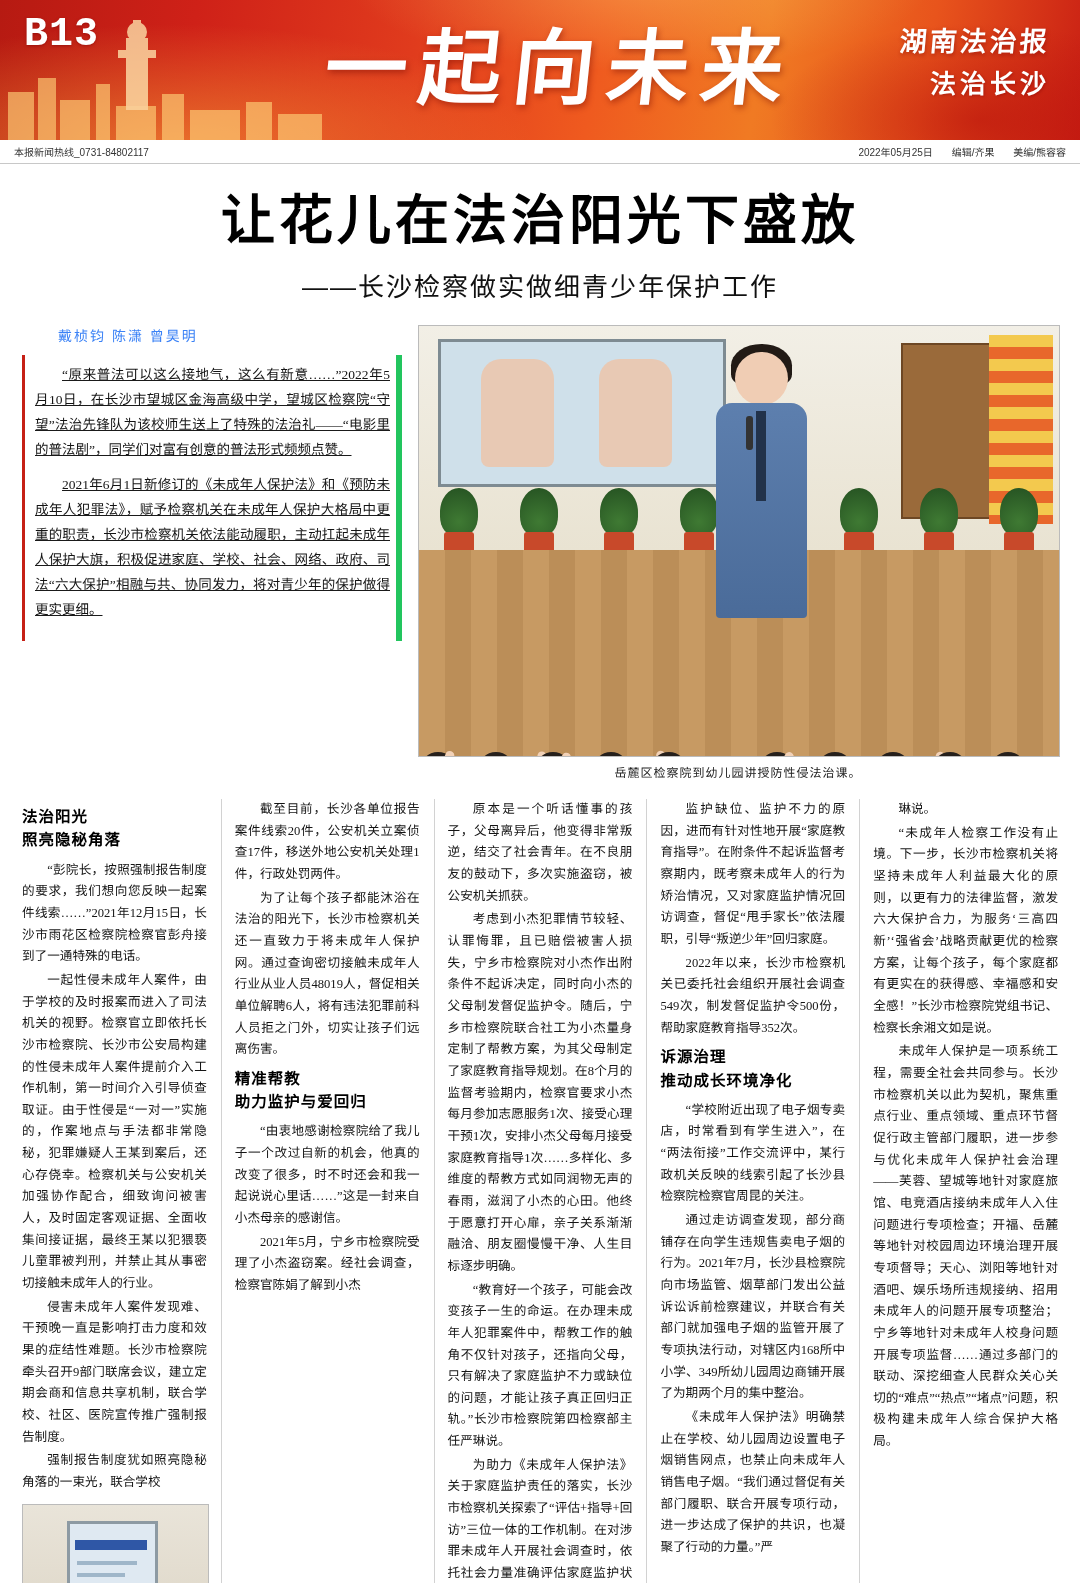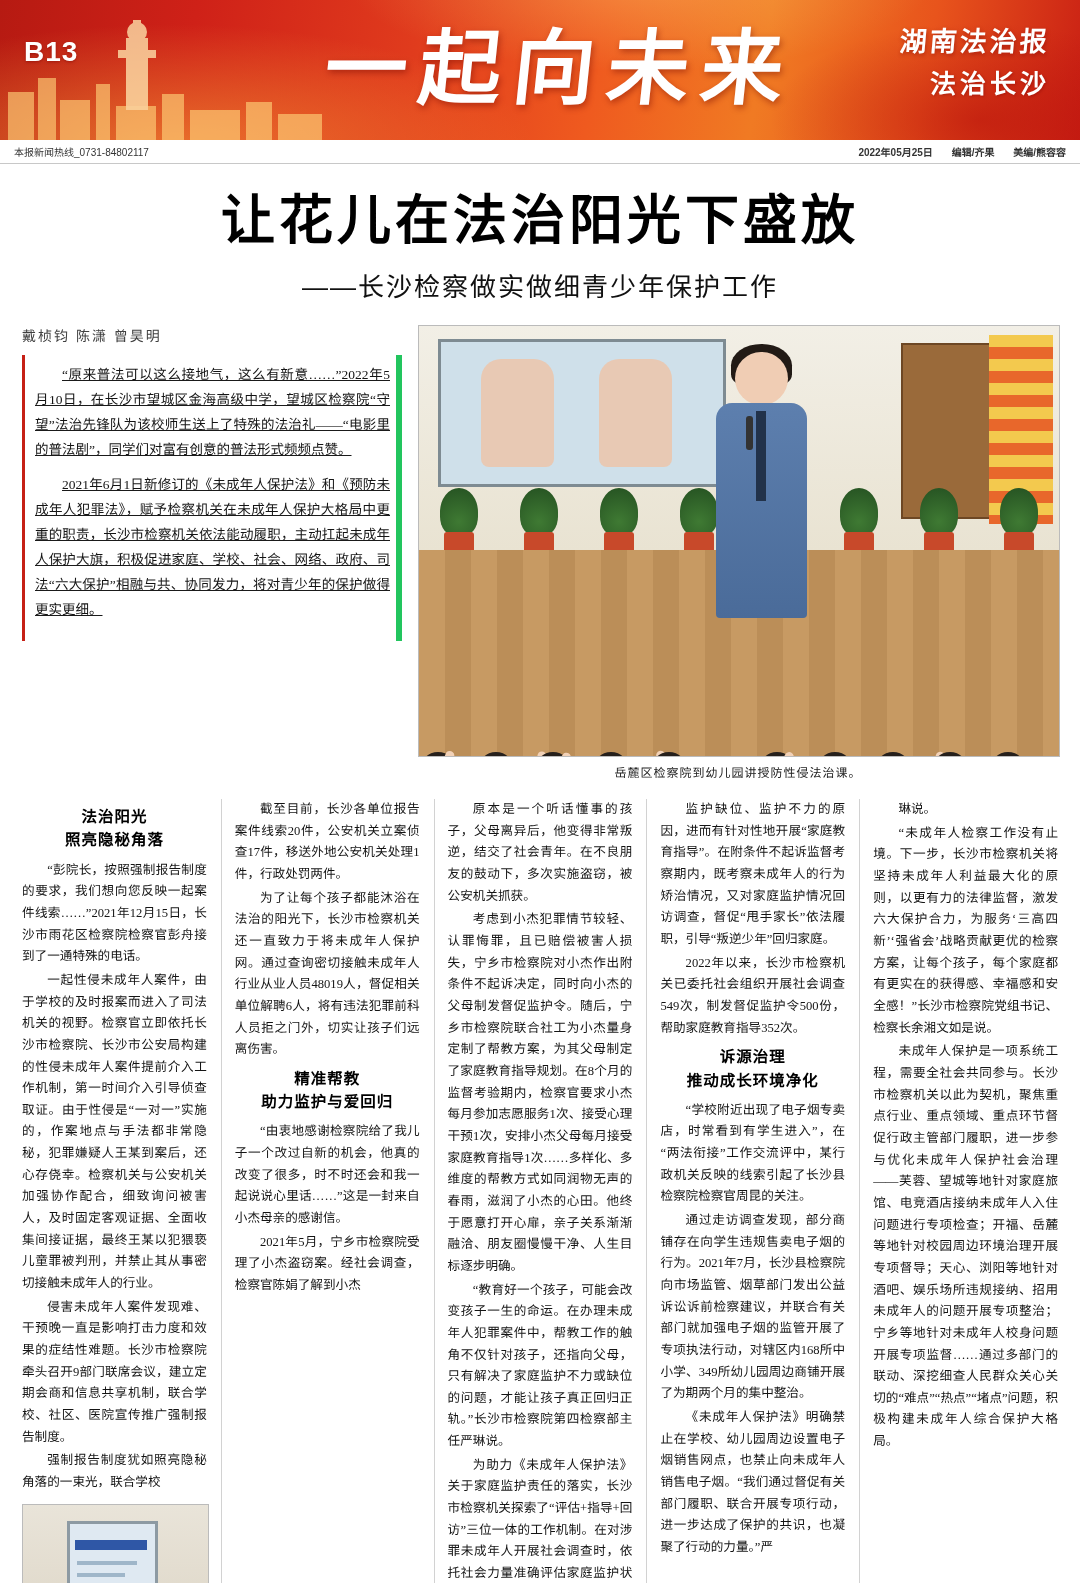--- a/index.html
+++ b/index.html
@@ -23,23 +23,23 @@
     background:
       radial-gradient(ellipse 520px 180px at 170px 150px, rgba(255,180,60,.55), rgba(255,180,60,0) 70%),
       radial-gradient(ellipse 420px 130px at 640px -20px, rgba(255,220,120,.35), rgba(255,220,120,0) 70%),
       radial-gradient(ellipse 300px 140px at 980px 120px, rgba(180,12,10,.55), rgba(180,12,10,0) 70%);
   }
   .mh-skyline{
     position:absolute;left:0;bottom:0;width:330px;height:120px;
     opacity:.85;
   }
   .page-no{
-    position:absolute;left:24px;top:36px;
-    font-family:Liberation Sans, sans-serif;
-    font-size:28px;font-weight:bold;color:#ffffff;
+    position:absolute;left:24px;top:12px;
+    font-family:Liberation Mono, monospace;
+    font-size:40px;font-weight:bold;color:#ffffff;
     letter-spacing:1px;
     text-shadow:0 1px 3px rgba(120,0,0,.5);
   }
   .mh-title{
     position:absolute;left:300px;top:18px;width:520px;height:104px;
     color:#ffffff;
     font-family:"Liberation Serif","DejaVu Serif",serif;
     font-size:82px;font-weight:bold;
     letter-spacing:12px;
     line-height:104px;
@@ -66,21 +66,21 @@
   }
   
   .infobar{
     width:1080px;height:24px;
     border-bottom:1px solid #c8c8c8;
     display:flex;align-items:center;justify-content:space-between;
     padding:6px 14px;box-sizing:border-box;
     font-size:10px;color:#333;
     font-family:"Liberation Sans","DejaVu Sans",sans-serif;
   }
-  .infobar .right span{margin-left:16px;font-weight:bold;}
+  .infobar .right span{margin-left:16px;}
   
   .headline-wrap{
     text-align:center;
     padding-top:26px;
   }
   .headline{
     font-family:"Liberation Serif","DejaVu Serif",serif;
     font-size:54px;font-weight:bold;color:#000;
     letter-spacing:4px;
     line-height:1.15;
@@ -93,23 +93,24 @@
   
   .top-area{
     display:flex;
     margin-top:22px;
     padding:0 22px;
     box-sizing:border-box;
     gap:16px;
   }
   .lead-col{width:380px;position:relative;}
   .byline{
-    font-size:14px;color:#404040;letter-spacing:2px;
+    font-size:14px;color:#3b82f6;letter-spacing:2px;
     font-family:"Liberation Sans","DejaVu Sans",sans-serif;
     margin-bottom:10px;
+    margin-left:36px;
   }
   .lead-box{
     border-left:3px solid #c62016;
     border-right:6px solid #22c55e;
     padding:8px 6px 8px 10px;
     box-sizing:border-box;
     text-decoration:underline;
   }
   .lead-box p{
     margin:0 0 10px 0;
@@ -178,21 +179,20 @@
   .col{
     width:198px;
     position:relative;
   }
   .col + .col{
     border-left:1px solid #d2d2d2;
     padding-left:13px;
     box-sizing:content-box;
   }
   .sec-title{
-    text-align:center;
     font-family:"Liberation Sans","DejaVu Sans",sans-serif;
     font-weight:bold;
     font-size:15.5px;
     letter-spacing:1px;
     line-height:1.5;
     margin:6px 0 8px 0;
     color:#000;
   }
   .col p{
     margin:0 0 2px 0;

